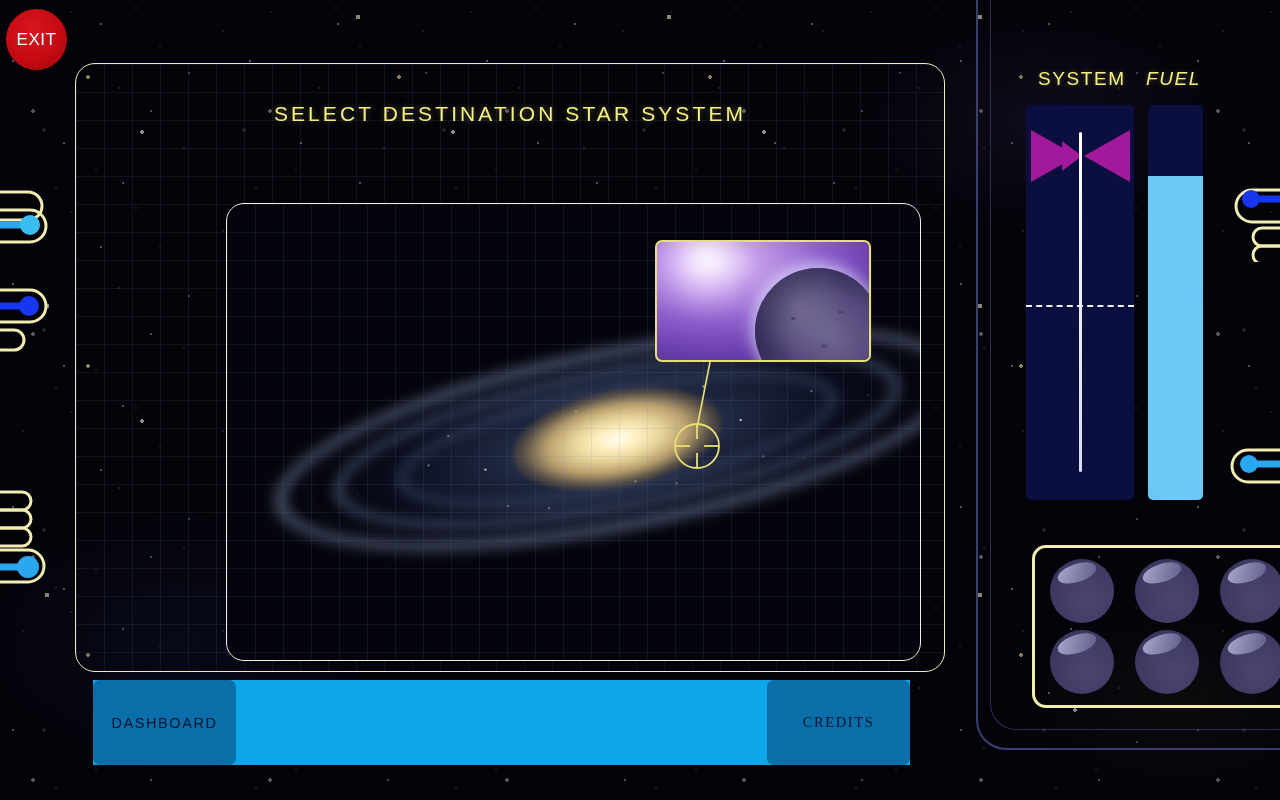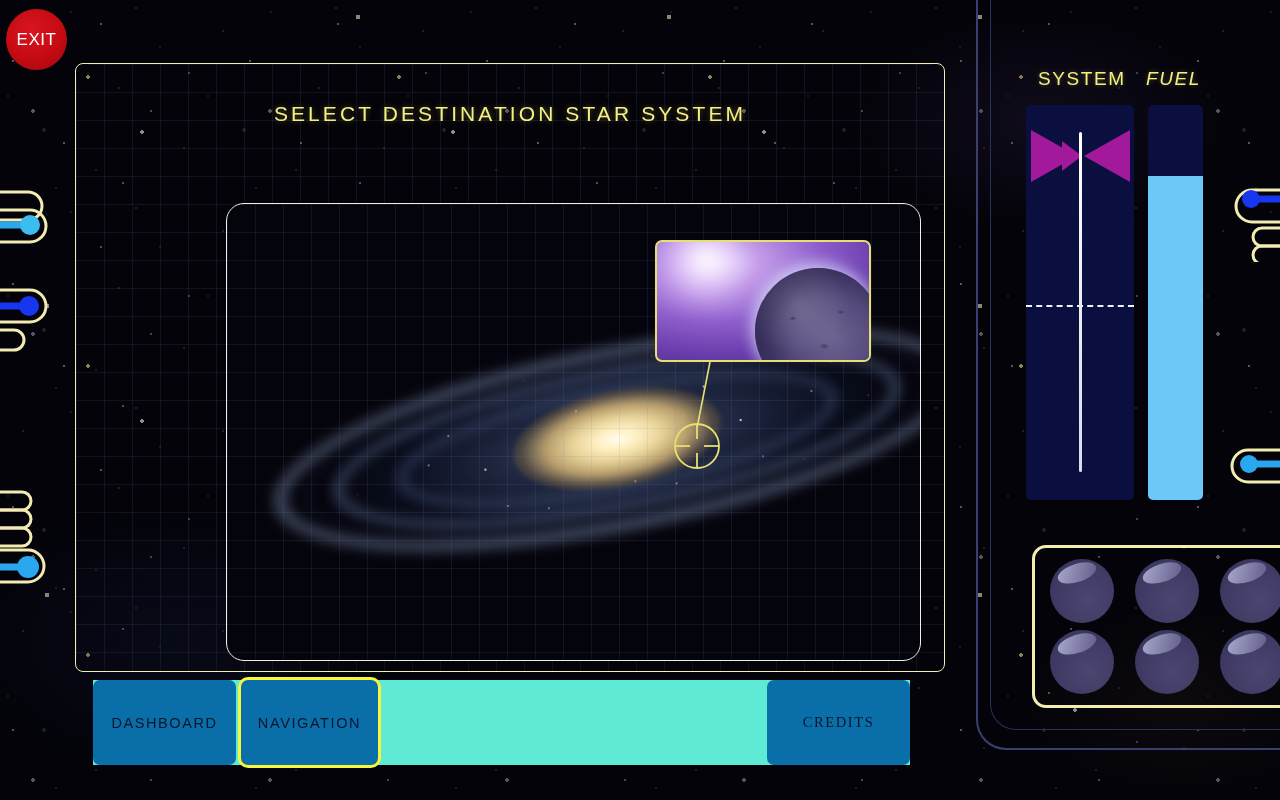--- a/index.html
+++ b/index.html
@@ -70,21 +70,21 @@
     color: #fff; font-size: 17px; letter-spacing: .5px;
     display: flex; align-items: center; justify-content: center;
     border: none; cursor: pointer;
     font-family: "Liberation Sans", sans-serif;
   }
 
   
   .outer-panel {
     position: absolute; left: 75px; top: 63px;
     width: 870px; height: 609px;
-    border: 1px solid #f2edb4; border-radius: 8px;
+    border: 1px solid #f2edb4; border-radius: 20px;
     background: transparent;
   }
   .panel-grid {
     position: absolute; inset: 0; border-radius: 16px;
     background-image:
       linear-gradient(to right, rgba(120,130,190,.12) 1px, transparent 1px),
       linear-gradient(to bottom, rgba(120,130,190,.12) 1px, transparent 1px);
     background-size: 28px 28px;
     pointer-events: none;
   }
@@ -207,21 +207,21 @@
       radial-gradient(7px 4px at 55% 62%, rgba(22,18,42,.45), transparent 70%),
       radial-gradient(4px 3px at 42% 74%, rgba(18,14,34,.45), transparent 70%),
       radial-gradient(6px 3px at 68% 35%, rgba(18,14,34,.4), transparent 70%);
   }
   .connector { position: absolute; left: 0; top: 0; width: 100%; height: 100%; z-index: 10; pointer-events: none; }
 
   
   .nav-bar {
     position: absolute; left: 93px; top: 680px;
     width: 817px; height: 85px;
-    background: #5eead4;
+    background: #0ea5e9;
   }
   .nav-btn {
     position: absolute; top: 0; height: 85px;
     background: #0a6fa8; color: #0a1530;
     border: none; border-radius: 7px;
     font-size: 14.5px; letter-spacing: 1.6px;
     display: flex; align-items: center; justify-content: center;
     cursor: pointer;
     font-family: "Liberation Sans", sans-serif;
   }
@@ -386,21 +386,20 @@
     <line x1="36" y1="29" x2="51" y2="29" stroke="#e8df72" stroke-width="1.8"></line>
   </svg>
 
   <div class="planet-inset">
     <div class="pi-glow"></div>
     <div class="pi-planet"></div>
   </div>
 
   <div class="nav-bar">
     <button class="nav-btn b-dashboard">DASHBOARD</button>
-    <button class="nav-btn b-navigation">NAVIGATION</button>
     <button class="nav-btn b-credits">CREDITS</button>
   </div>
 
   <div class="right-sep"></div>
   <div class="right-sep2"></div>
 
   <div class="gauge-label" style="left:1038px;top:68px;">SYSTEM</div>
   <div class="gauge-label" style="left:1146px;top:68px;font-style:italic;">FUEL</div>
 
   <div class="gauge-track speed-track"></div>

